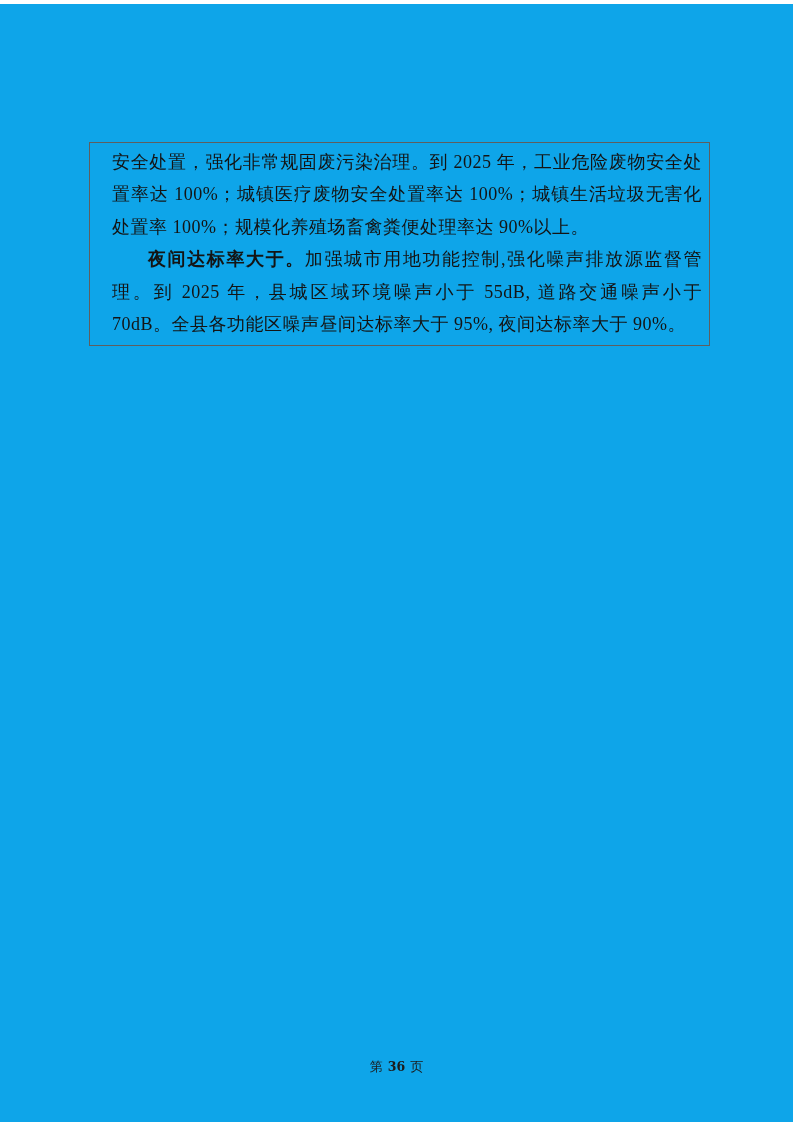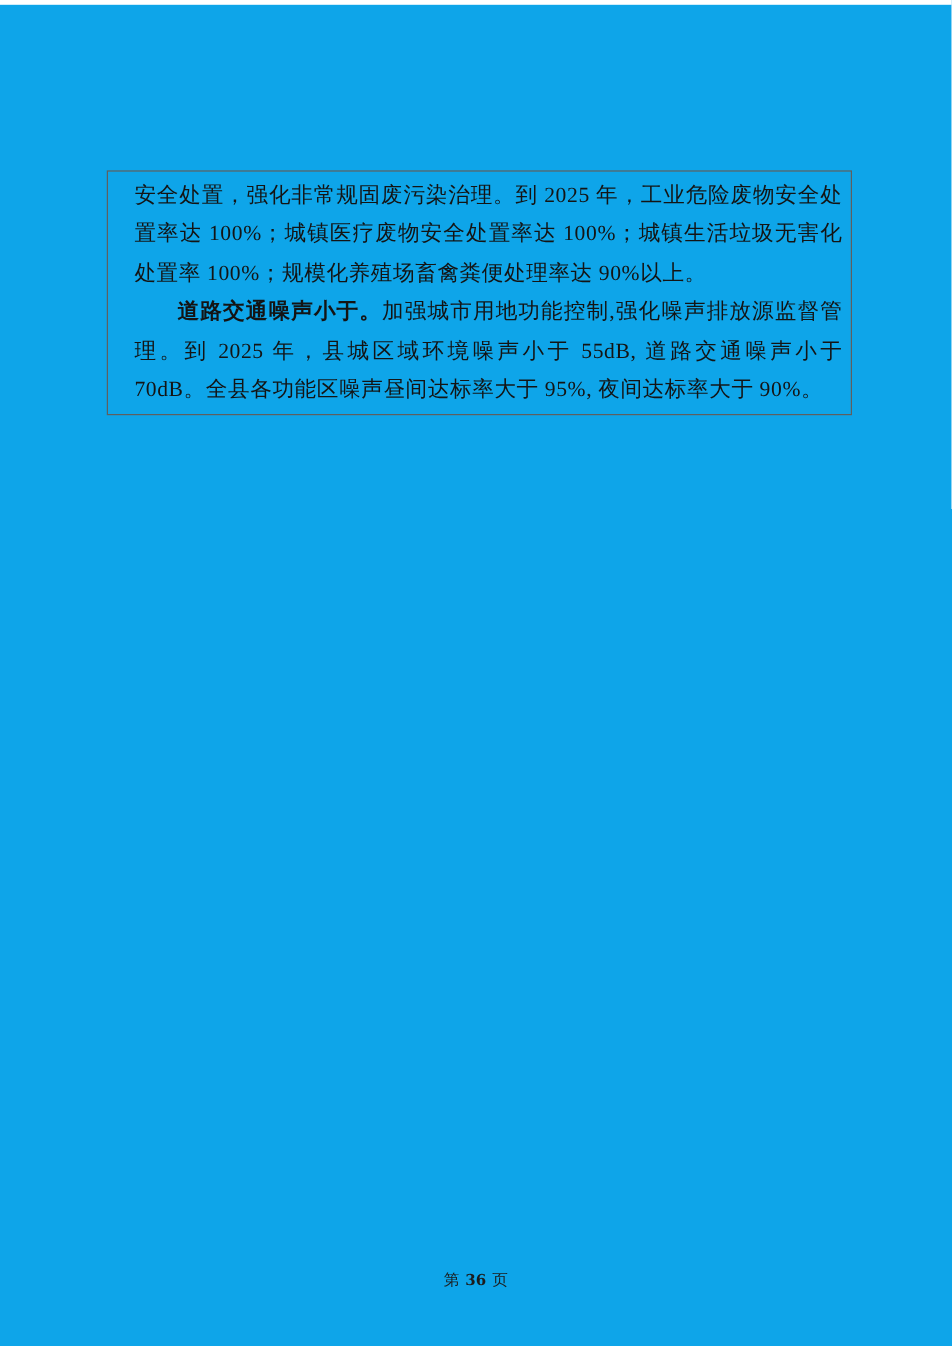--- a/index.html
+++ b/index.html
@@ -62,20 +62,20 @@
     font-family: "DejaVu Serif", serif;
   }
 </style>
 </head>
 <body>
 
 <div class="page">
 
   <div class="textbox">
     <p>安全处置，强化非常规固废污染治理。到 2025 年，工业危险废物安全处置率达 100%；城镇医疗废物安全处置率达 100%；城镇生活垃圾无害化处置率 100%；规模化养殖场畜禽粪便处理率达 90%以上。</p>
-    <p class="para-indent"><span class="para-lead">道路交通噪声小于。</span><span>加强城市用地功能控制,强化噪声排放源监督管理。到 2025 年，县城区域环境噪声小于 55dB, 道路交通噪声小于 70dB。全县各功能区噪声昼间达标率大于 95%, 夜间达标率大于 90%。</span></p>
+    <p class="para-indent"><span class="para-lead">夜间达标率大于。</span><span>加强城市用地功能控制,强化噪声排放源监督管理。到 2025 年，县城区域环境噪声小于 55dB, 道路交通噪声小于 70dB。全县各功能区噪声昼间达标率大于 95%, 夜间达标率大于 90%。</span></p>
   </div>
 
   <div class="footer">
     <span>第</span><span class="page-num">36</span><span>页</span>
   </div>
 
 </div>
 
 </body></html>

